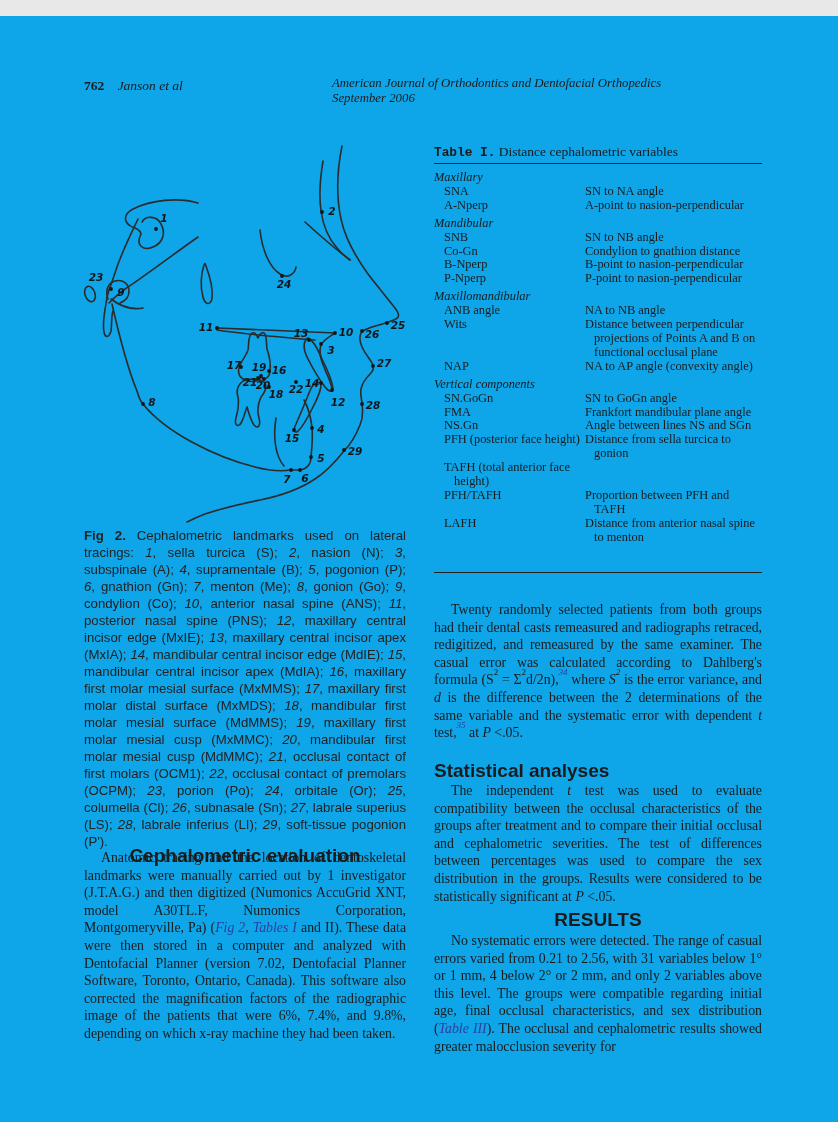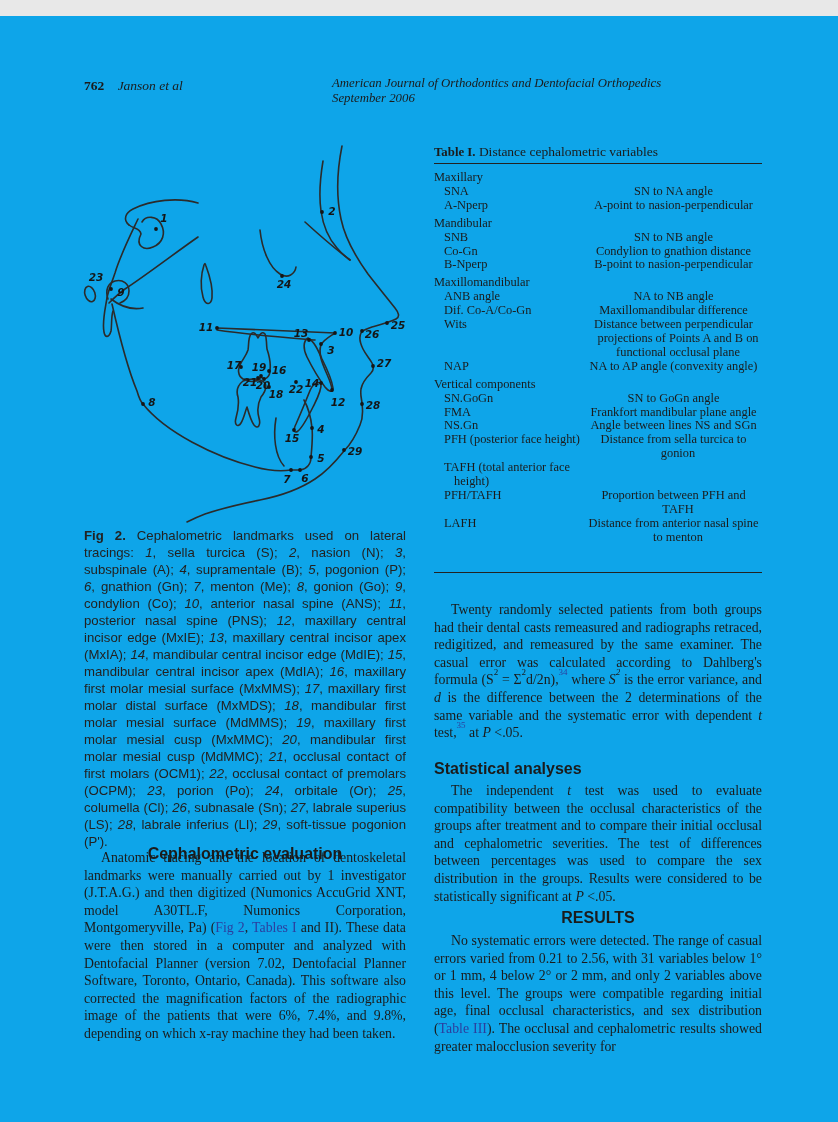--- a/index.html
+++ b/index.html
@@ -18,41 +18,41 @@
   
   #fig { position:absolute; left:75px; top:125px; }
   #fig path { fill:none; stroke:#2b2b2b; stroke-width:1.6; stroke-linecap:round; stroke-linejoin:round; }
   #fig ellipse { fill:none; stroke:#2b2b2b; stroke-width:1.6; }
   #fig circle { fill:#151515; stroke:none; }
   #fig text { font:italic bold 10.5px "DejaVu Sans", sans-serif; fill:#151515; text-anchor:middle; }
   #fig-caption { position:absolute; left:84px; top:511px; width:322px;
                  font-family:"Liberation Sans", sans-serif;
                  font-size:13.2px; line-height:17px; text-align:justify; color:#222; }
   .sec-head { position:absolute; font-family:"Liberation Sans", sans-serif;
-              font-weight:bold; font-size:16px; color:#1b1b1b; }
+              font-weight:bold; font-size:19px; color:#1b1b1b; }
   
   .para { position:absolute; font-size:13.8px; line-height:17.6px; text-align:justify; text-indent:17px; }
   .col-left  { left:84px;  width:322px; }
   .col-right { left:434px; width:328px; }
   .it { font-style:italic; }
   .bd { font-weight:bold; }
-  .lnk { color:#2c3e9e; }
+  .lnk { color:#2c3e9e;font-style:italic; }
   sup { font-size:9px; line-height:0; position:relative; top:-4px; }
   
   #tbl-caption { position:absolute; left:434px; top:128px; width:328px; font-size:13.5px; }
-  #tbl-caption .cap-label { font-family:Liberation Serif, serif; font-weight:bold; font-size:12.8px; }
+  #tbl-caption .cap-label { font-family:Liberation Mono, monospace; font-weight:bold; font-size:12.8px; }
   .rule { position:absolute; left:434px; width:328px; height:0; border-top:1.6px solid #222; }
   #tbl-rows { position:absolute; left:434px; top:155px; width:328px;
               font-size:12.4px; line-height:13.9px; }
   .trow { display:flex; }
-  .trow.cat { margin-top:4px; }
+  .trow.cat { margin-top:4px;font-style:italic; }
   .trow:first-child { margin-top:0; }
   .tlbl { width:150px; flex:0 0 150px; padding-left:20px; text-indent:-10px; }
   .trow.cat .tlbl { padding-left:10px; }
-  .tdesc { width:178px; flex:1; padding-left:10px; text-indent:-9px;text-align:center; }
+  .tdesc { width:178px; flex:1; padding-left:10px; text-indent:-9px; }
 </style>
 </head>
 <body>
 
 <div id="page">
 
   <div id="hdr-left">
     <span class="pgnum">762</span>
     <span class="auth">Janson et al</span>
   </div>
@@ -176,31 +176,31 @@
         <div class="tdesc">SN to NB angle</div>
       </div>
       <div class="trow">
         <div class="tlbl">Co-Gn</div>
         <div class="tdesc">Condylion to gnathion distance</div>
       </div>
       <div class="trow">
         <div class="tlbl">B-Nperp</div>
         <div class="tdesc">B-point to nasion-perpendicular</div>
       </div>
+      <div class="trow">
+        <div class="tlbl">P-Nperp</div>
+        <div class="tdesc">P-point to nasion-perpendicular</div>
+      </div>
       <div class="trow cat">
         <div class="tlbl">Maxillomandibular</div>
         <div class="tdesc"></div>
       </div>
       <div class="trow">
         <div class="tlbl">ANB angle</div>
         <div class="tdesc">NA to NB angle</div>
-      </div>
-      <div class="trow">
-        <div class="tlbl">Dif. Co-A/Co-Gn</div>
-        <div class="tdesc">Maxillomandibular difference</div>
       </div>
       <div class="trow">
         <div class="tlbl">Wits</div>
         <div class="tdesc">Distance between perpendicular projections of Points A and B on functional occlusal plane</div>
       </div>
       <div class="trow">
         <div class="tlbl">NAP</div>
         <div class="tdesc">NA to AP angle (convexity angle)</div>
       </div>
       <div class="trow cat">

